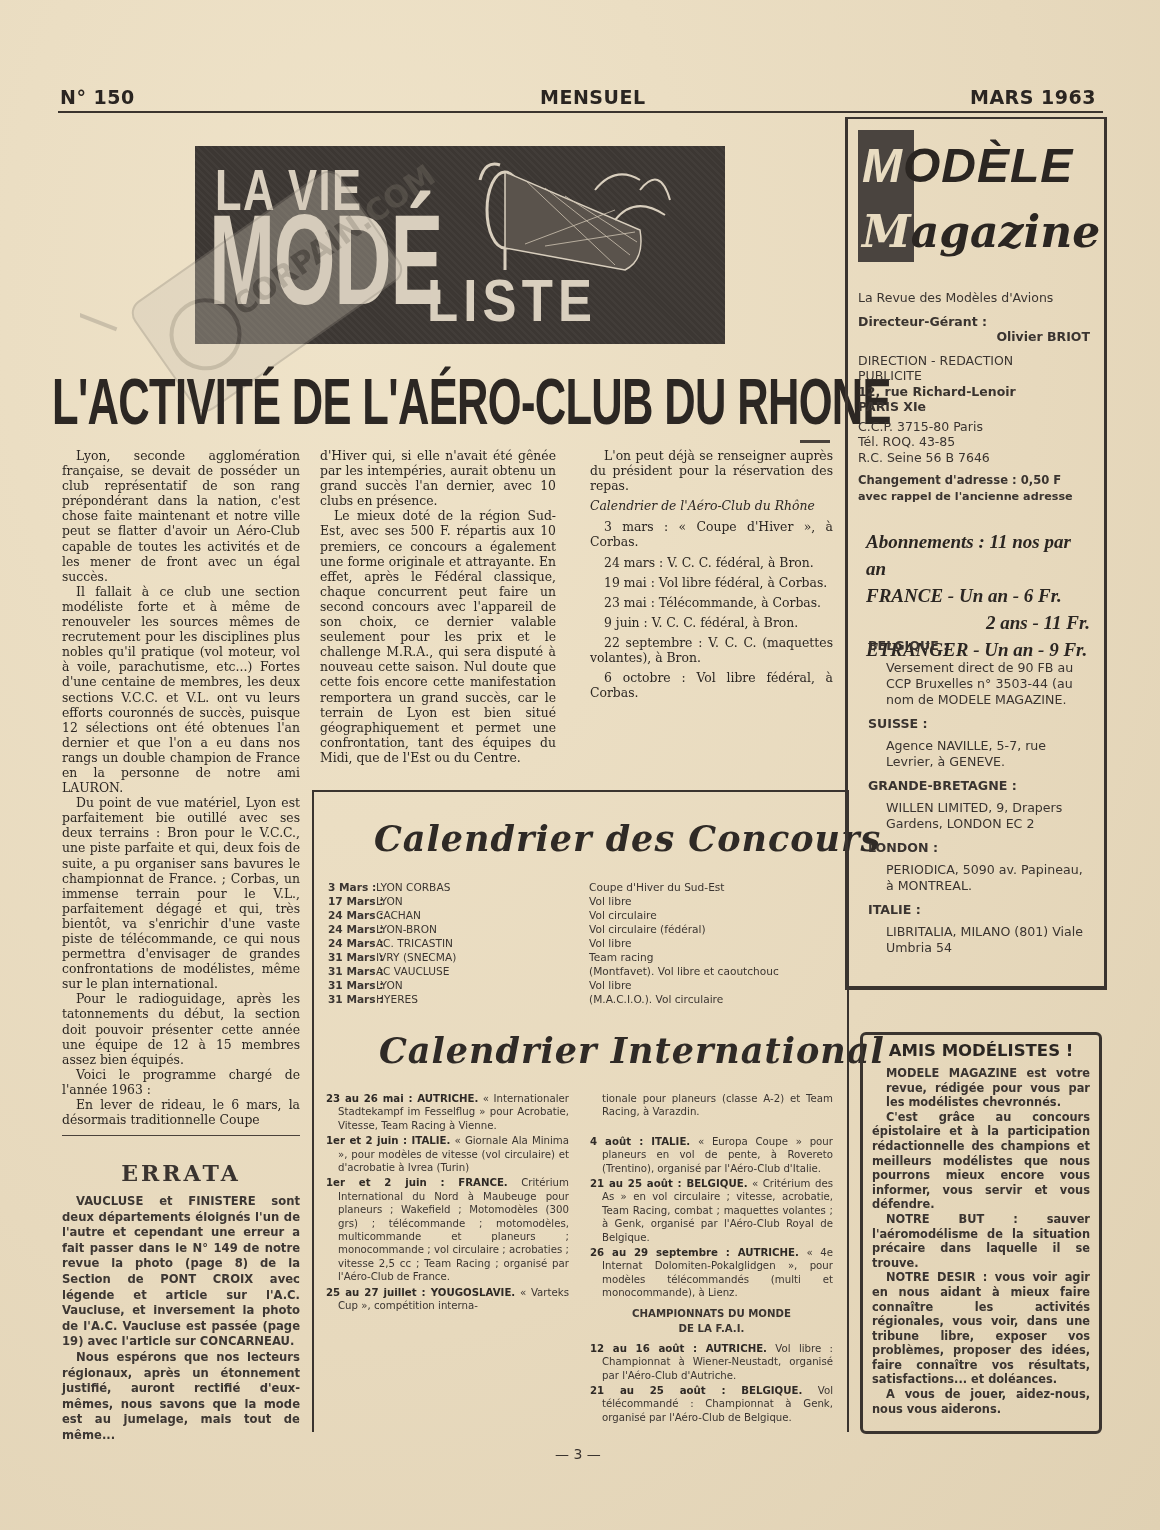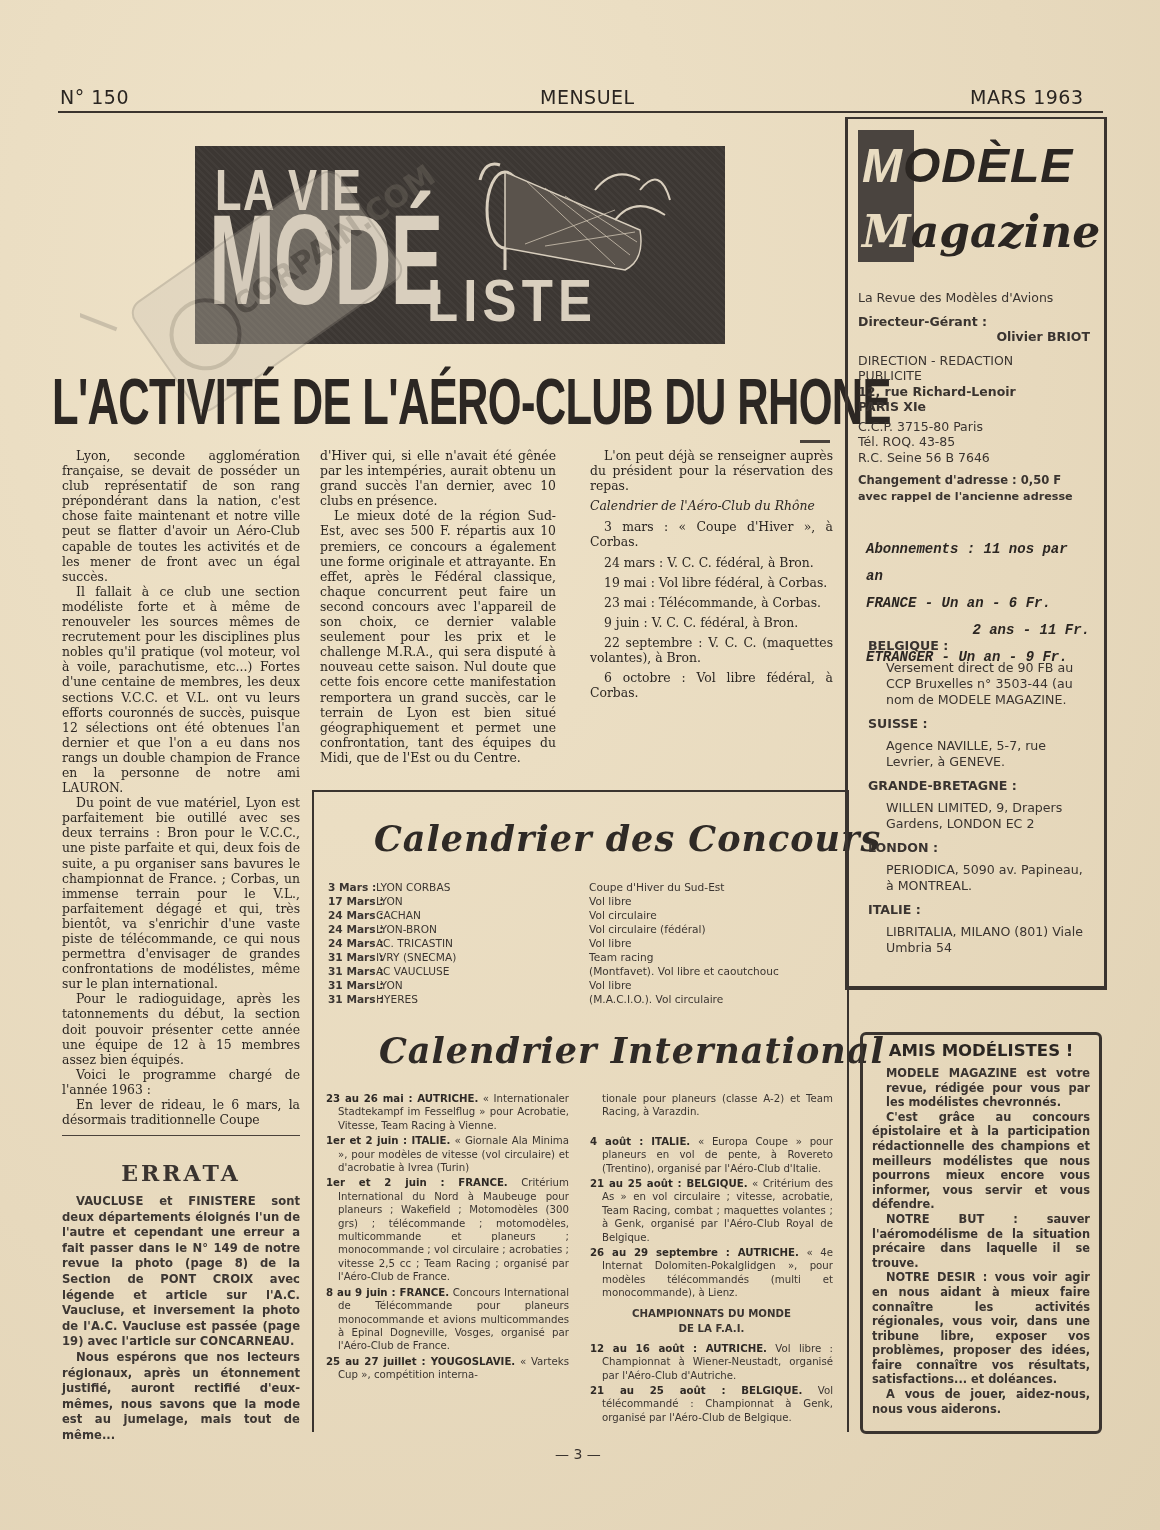--- a/index.html
+++ b/index.html
@@ -6,21 +6,21 @@
   body {
     width:1160px; height:1530px; position:relative; overflow:hidden;
     background:#e9dcc1;
     background-image: radial-gradient(ellipse at 30% 20%, #efe3c9 0%, #e7d9bd 60%, #e0d1b3 100%);
     color:#2b2622;
     font-family:"DejaVu Serif", serif;
   }
   .abs { position:absolute; }
 
   
-  .mast { top:86px; font-family:"DejaVu Sans", sans-serif; font-weight:normal; font-size:19px; color:#2a2521; letter-spacing:0.5px; }
+  .mast { top:86px; font-family:"DejaVu Sans", sans-serif; font-weight:bold; font-size:19px; color:#2a2521; letter-spacing:0.5px; }
   #issue { left:60px; }
   #freq { left:540px; }
   #date { left:970px; }
   .mast-rule { left:58px; top:111px; width:1045px; height:2px; background:#3b342e; }
 
   
   #logo { left:195px; top:146px; width:530px; height:198px; background:#3c3733;
     background-image: repeating-linear-gradient(45deg, rgba(255,255,255,0.03) 0 2px, transparent 2px 5px);
     overflow:hidden; }
   #logo .l1 { position:absolute; left:20px; top:10px; font-family:"Liberation Sans Narrow","Liberation Sans", sans-serif; font-size:58px; font-weight:bold; color:#d9cfbe; transform:scaleX(0.75); transform-origin:left; letter-spacing:2px;}
@@ -75,21 +75,21 @@
   #mm-logo-block { left:858px; top:130px; width:56px; height:132px; background:#4a443f; }
   #mm-l1 { left:862px; top:138px; font-family:"Liberation Sans", sans-serif; font-weight:bold; font-style:italic; font-size:48px; color:#2b2622; letter-spacing:1px; }
   #mm-l1 .first, #mm-l2 .first { color:#e9dcc1; }
   #mm-l2 { left:862px; top:206px; font-family:"DejaVu Serif", serif; font-weight:bold; font-style:italic; font-size:44px; color:#2b2622; }
   .mm { font-family:"DejaVu Sans", sans-serif; color:#3a3430; }
   #mm-info { left:858px; top:290px; width:232px; font-size:12.5px; line-height:15.5px; }
   #mm-info .c { text-align:left; }
   #mm-info .r { text-align:right; font-weight:bold; }
   #mm-info .b { font-weight:bold; }
   #mm-info .gap { height:8px; }
-  #mm-sub { left:866px; top:528px; width:224px; font-family:Liberation Mono, monospace; font-weight:bold; font-style:italic; font-size:14px; line-height:27px; color:#2b2622;margin-top:8px;}
+  #mm-sub { left:866px; top:528px; width:224px; font-family:Liberation Serif, serif; font-weight:bold; font-style:italic; font-size:19px; line-height:27px; color:#2b2622;}
   #mm-sub .right { text-align:right; }
   #mm-countries { left:868px; top:638px; width:222px; font-family:"DejaVu Sans", sans-serif; font-size:12.6px; line-height:16px; color:#3a3430; }
   #mm-countries .cn { font-weight:bold; margin-bottom:6px; }
   #mm-countries .addr { padding-left:18px; margin-bottom:8px; }
 
   
   #amis-box { left:860px; top:1032px; width:236px; height:396px; border:3px solid #3a342f; border-radius:6px; }
   #amis-title { left:860px; top:1041px; width:242px; text-align:center; font-family:"DejaVu Sans", sans-serif; font-weight:bold; font-size:16.5px; color:#2b2622; }
   #amis-body { left:872px; top:1066px; width:218px; font-family:"DejaVu Sans", sans-serif; font-weight:bold; font-size:11.4px; line-height:14.6px; color:#3a3430; text-align:justify;}
   #amis-body p { margin:0; text-indent:14px; }
@@ -209,21 +209,20 @@
       <span class="p"> HYERES</span>
       <span class="t">(M.A.C.I.O.). Vol circulaire</span>
     </div>
   </div>
 
 <div class="abs script-title" id="intl-title">Calendrier International</div>
 <div class="abs intl" id="intl1">
     <div class="item"><b>23 au 26 mai : AUTRICHE.</b> « Internationaler Stadtekampf im Fesselflug » pour Acrobatie, Vitesse, Team Racing à Vienne.</div>
     <div class="item"><b>1er et 2 juin : ITALIE.</b> « Giornale Ala Minima », pour modèles de vitesse (vol circulaire) et d'acrobatie à Ivrea (Turin)</div>
     <div class="item"><b>1er et 2 juin : FRANCE.</b> Critérium International du Nord à Maubeuge pour planeurs ; Wakefield ; Motomodèles (300 grs) ; télécommande ; motomodèles, multicommande et planeurs ; monocommande ; vol circulaire ; acrobaties ; vitesse 2,5 cc ; Team Racing ; organisé par l'Aéro-Club de France.</div>
-    <div class="item"><b>8 au 9 juin : FRANCE.</b> Concours International de Télécommande pour planeurs monocommande et avions multicommandes à Epinal Dogneville, Vosges, organisé par l'Aéro-Club de France.</div>
     <div class="item"><b>25 au 27 juillet : YOUGOSLAVIE.</b> « Varteks Cup », compétition interna-</div>
   </div>
 <div class="abs intl" id="intl2">
   <div class="first">tionale pour planeurs (classe A-2) et Team Racing, à Varazdin.</div>
   <div id="intl2-items">
       <div class="item"><b>4 août : ITALIE.</b> « Europa Coupe » pour planeurs en vol de pente, à Rovereto (Trentino), organisé par l'Aéro-Club d'Italie.</div>
       <div class="item"><b>21 au 25 août : BELGIQUE.</b> « Critérium des As » en vol circulaire ; vitesse, acrobatie, Team Racing, combat ; maquettes volantes ; à Genk, organisé par l'Aéro-Club Royal de Belgique.</div>
       <div class="item"><b>26 au 29 septembre : AUTRICHE.</b> « 4e Internat Dolomiten-Pokalglidgen », pour modèles télécommandés (multi et monocommande), à Lienz.</div>
     </div>
   <div class="hdr">

